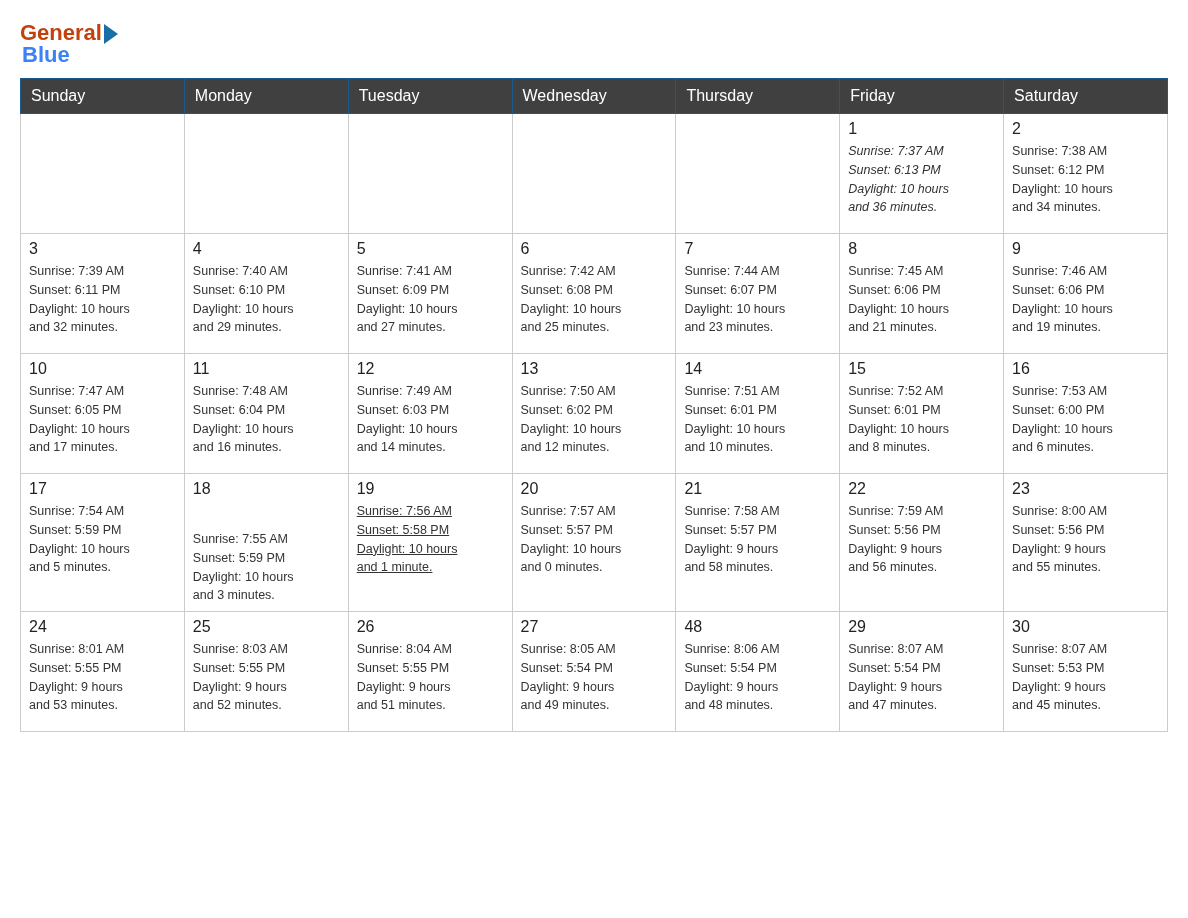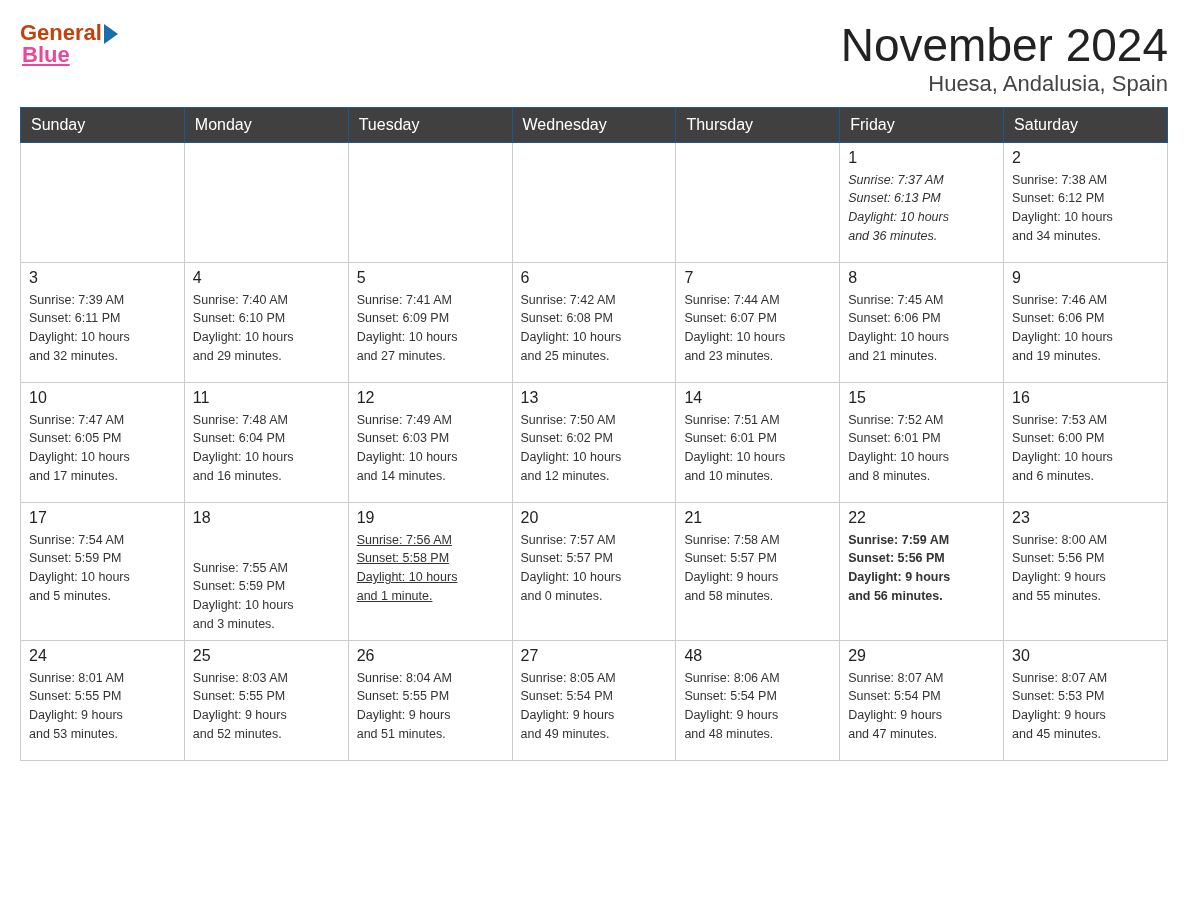--- a/index.html
+++ b/index.html
@@ -35,24 +35,23 @@
       height: 0;
       border-left: 14px solid #1a6ea8;
       border-top: 10px solid transparent;
       border-bottom: 10px solid transparent;
       margin-left: 2px;
       margin-top: 2px;
     }
     .logo-blue {
       font-size: 22px;
       font-weight: bold;
-      color: #ec4899;
+      color: #3b82f6;
       margin-top: -4px;
       padding-left: 2px;
-      text-decoration: underline;
     }
     .title-block {
       text-align: right;
     }
     .title-block h1 {
       font-size: 46px;
       font-weight: normal;
       color: #222;
       line-height: 1.1;
     }
@@ -107,24 +106,20 @@
 </head>
 <body>
 
 <div class="header">
   <div class="logo">
     <div class="logo-top">
       <span class="logo-general">General</span>
       <div class="logo-arrow"></div>
     </div>
     <span class="logo-blue">Blue</span>
-  </div>
-  <div class="title-block">
-    <h1>November 2024</h1>
-    <h2>Huesa, Andalusia, Spain</h2>
   </div>
 </div>
 
 <table class="calendar">
   <thead>
     <tr>
       <th>Sunday</th>
       <th>Monday</th>
       <th>Tuesday</th>
       <th>Wednesday</th>
@@ -288,21 +283,21 @@
         </td>
         <td>
           <span class="day-num">21</span>
           <div class="day-info" style="white-space: pre-line;">Sunrise: 7:58 AM
 Sunset: 5:57 PM
 Daylight: 9 hours
 and 58 minutes.</div>
         </td>
         <td>
           <span class="day-num">22</span>
-          <div class="day-info" style="white-space: pre-line; font-weight: bold;">Sunrise: 7:59 AM
+          <div class="day-info" style="white-space: pre-line;">Sunrise: 7:59 AM
 Sunset: 5:56 PM
 Daylight: 9 hours
 and 56 minutes.</div>
         </td>
         <td>
           <span class="day-num">23</span>
           <div class="day-info" style="white-space: pre-line;">Sunrise: 8:00 AM
 Sunset: 5:56 PM
 Daylight: 9 hours
 and 55 minutes.</div>

